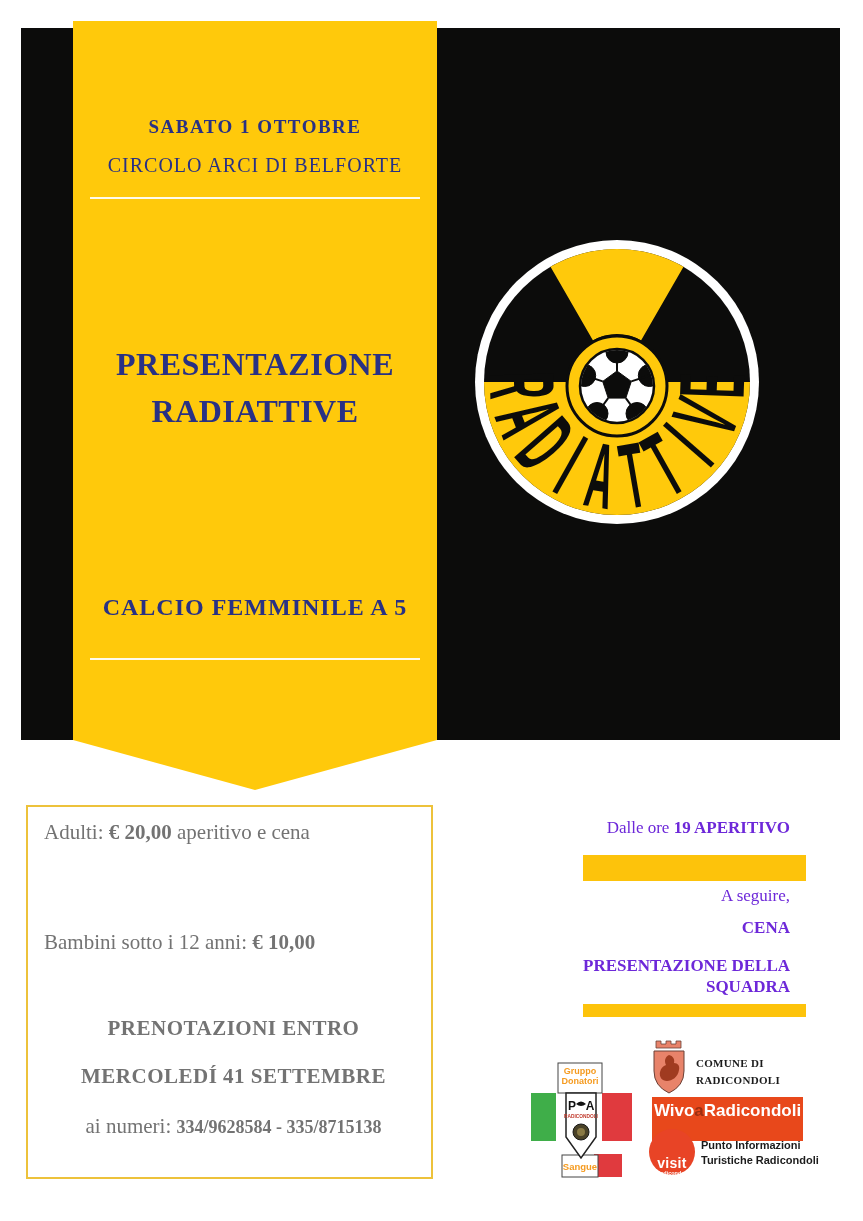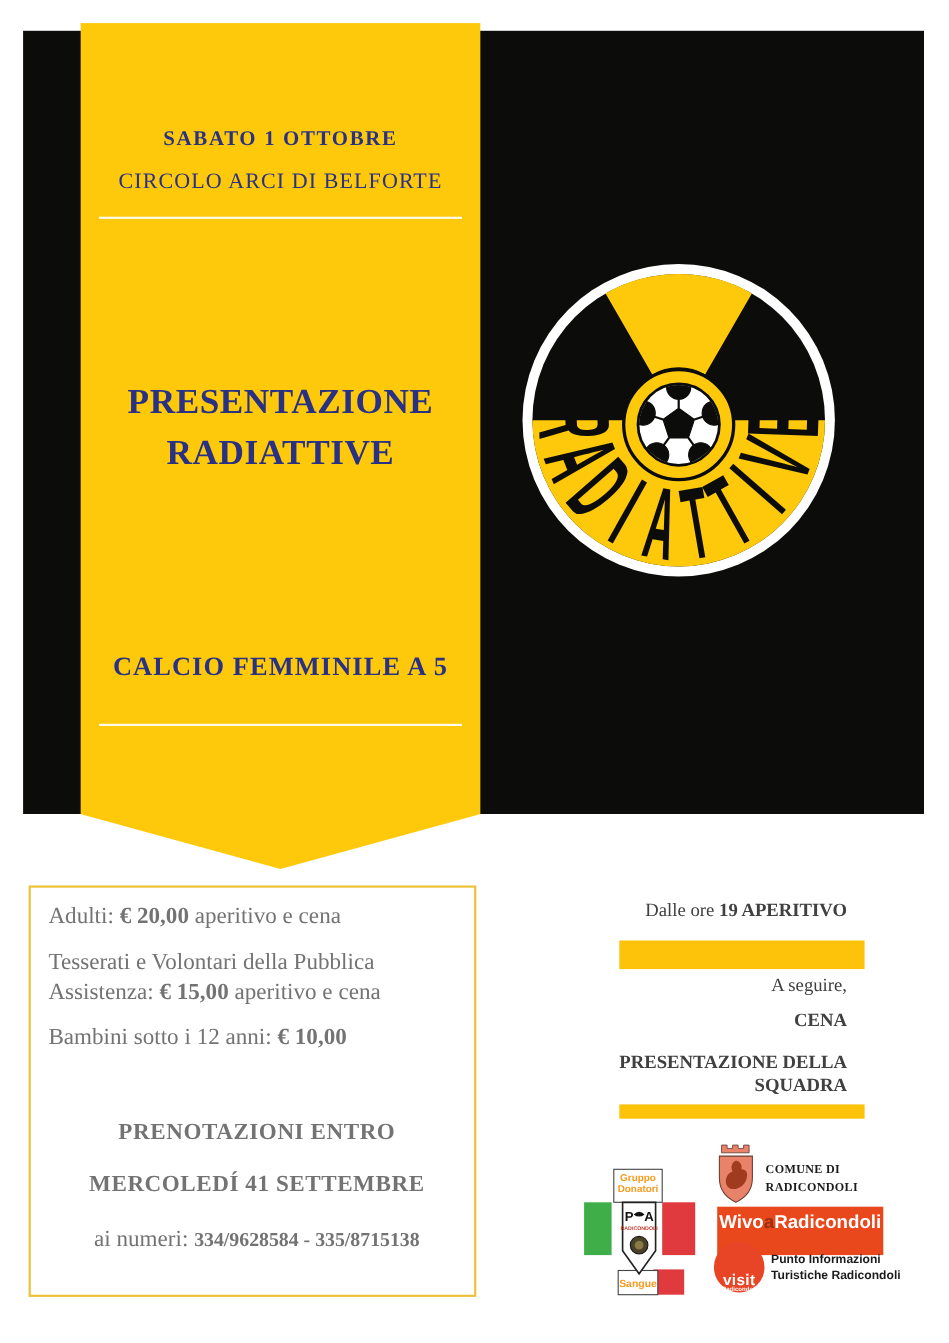--- a/index.html
+++ b/index.html
@@ -28,21 +28,21 @@
             background:#fff;color:#737373;}
   .info-box p{position:absolute;left:16px;right:8px;margin:0;font-size:21px;line-height:27px;}
   .p-adults{top:12px}.p-members{top:54px}.p-children{top:122px}
   .center-line{position:absolute;left:0;right:0;text-align:center;margin:0;}
   .booking1{top:208px;font-size:22px;font-weight:bold;letter-spacing:.5px;}
   .booking2{top:256px;font-size:22px;font-weight:bold;letter-spacing:.5px;}
   .phone{top:306px;font-size:17px;}
   .phone b{font-size:18px;}
 
   
-  .program{position:absolute;left:563px;top:805px;width:223px;height:216px;color:#404040;}
+  .program{position:absolute;left:583px;top:805px;width:223px;height:216px;color:#6d28d9;}
   .program .line{position:absolute;left:0;right:16px;text-align:right;font-size:17px;white-space:nowrap;}
   .prog-aperitivo{top:13px}
   .bar{position:absolute;left:0;width:223px;background:#FDC30B;}
   .bar1{top:50px;height:26px}.bar2{top:199px;height:13px}
   .prog-follow{top:81px}
   .prog-cena{top:113px;font-weight:bold;}
   .prog-pres{top:150px;font-weight:bold;line-height:21px;}
 
   
   .pa-svg{position:absolute;left:528px;top:1054px;}
@@ -116,21 +116,20 @@
           <line x1="-14.3" y1="-4.6" x2="-32.3" y2="-10.5"></line>
           <line x1="8.8" y1="12.1" x2="20" y2="27.5"></line>
           <line x1="-8.8" y1="12.1" x2="-20" y2="27.5"></line>
         </g>
       </g>
     </g>
   </svg>
 
   <div class="info-box">
     <p class="p-adults"><span>Adulti: </span><b>€ 20,00</b><span> aperitivo e cena</span></p>
-    <p class="p-members"><span>Tesserati e Volontari della Pubblica</span><br><span>Assistenza: </span><b>€ 15,00</b><span> aperitivo e cena</span></p>
     <p class="p-children"><span>Bambini sotto i 12 anni: </span><b>€ 10,00</b></p>
     <p class="center-line booking1">PRENOTAZIONI ENTRO</p>
     <p class="center-line booking2">MERCOLEDÍ 41 SETTEMBRE</p>
     <p class="center-line phone"><span>ai numeri: </span><b>334/9628584 - 335/8715138</b></p>
   </div>
 
   <div class="program">
     <div class="line prog-aperitivo"><span>Dalle ore </span><b>19 APERITIVO</b></div>
     <div class="bar bar1"></div>
     <div class="line prog-follow">A seguire,</div>

